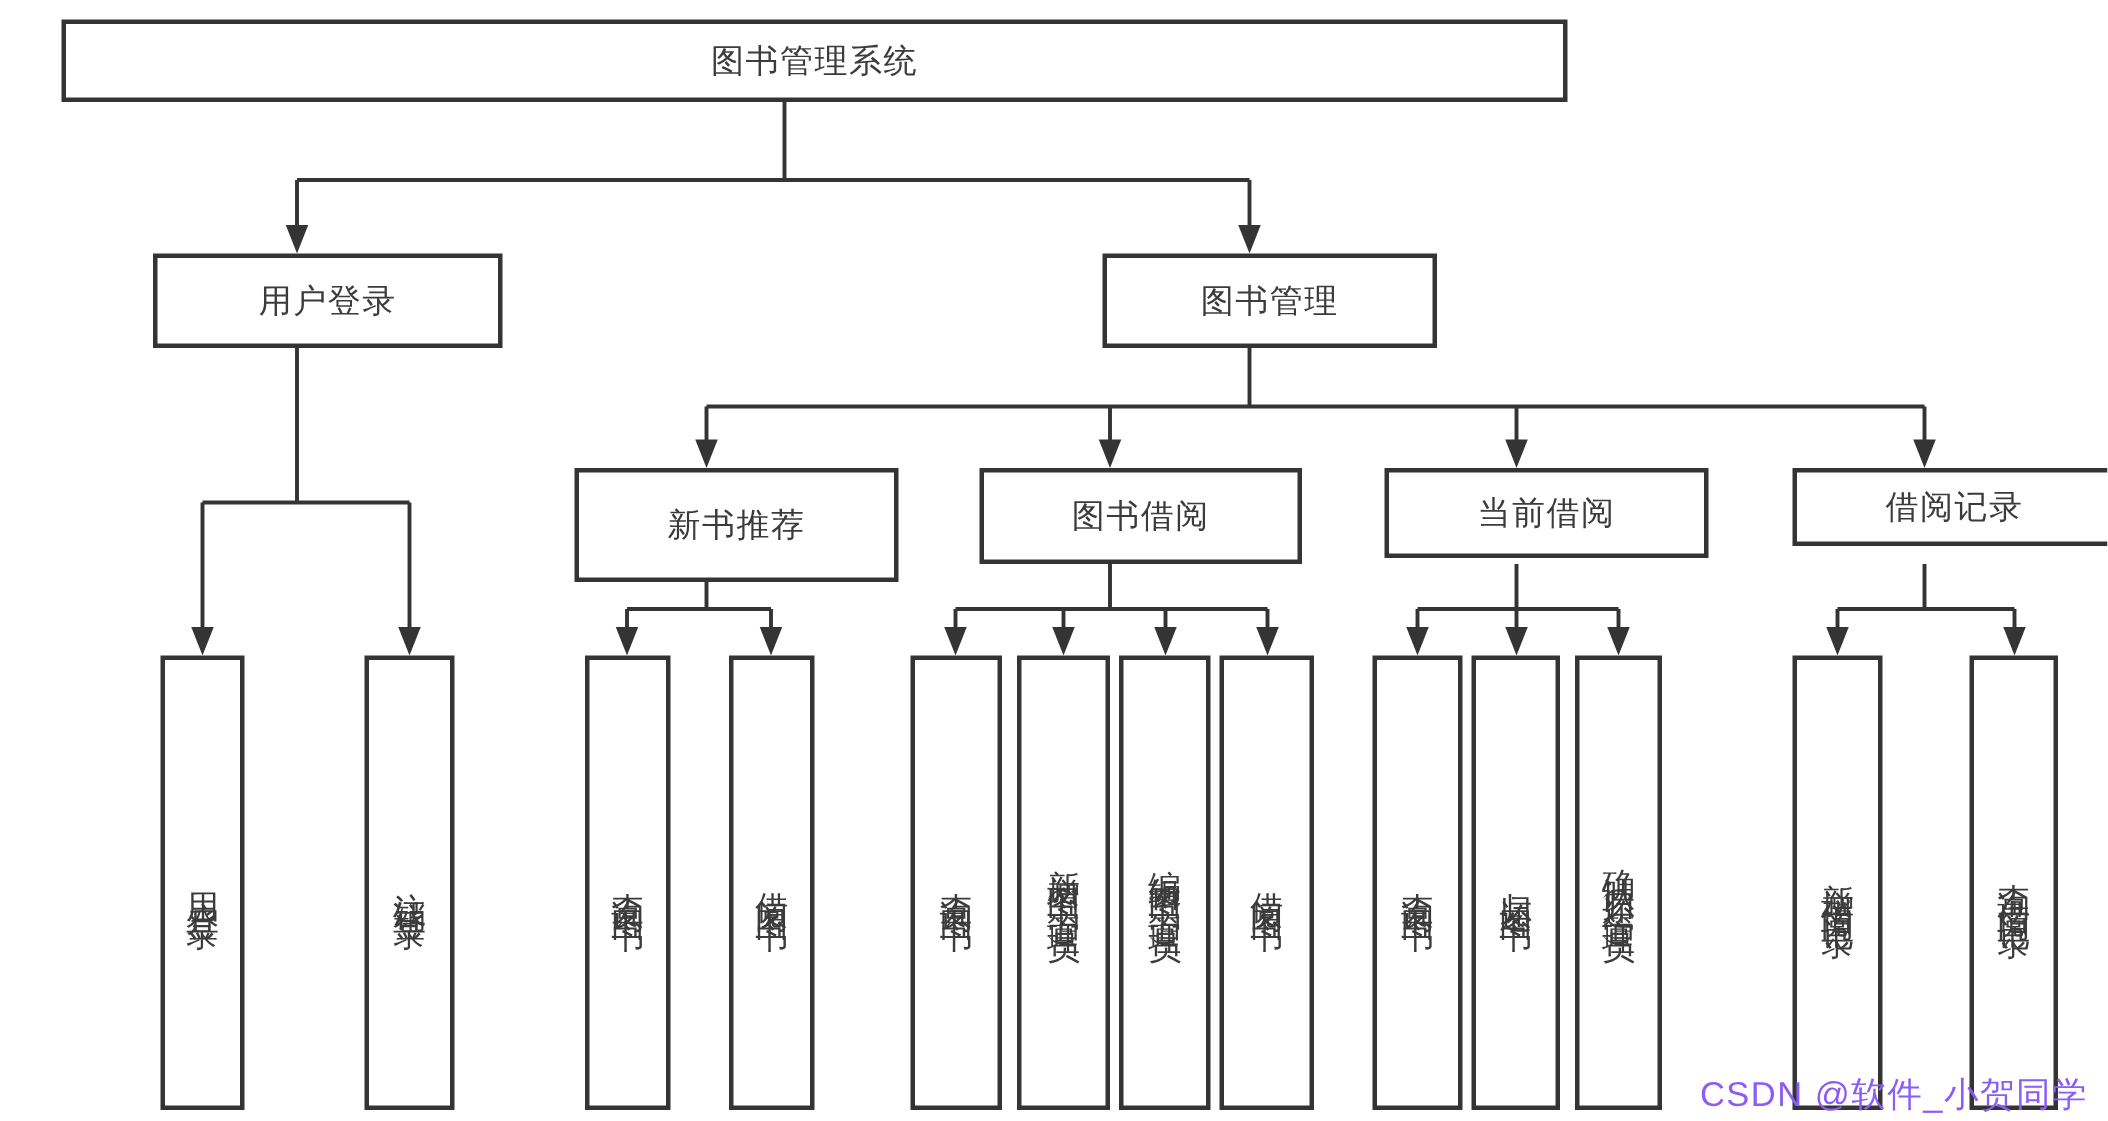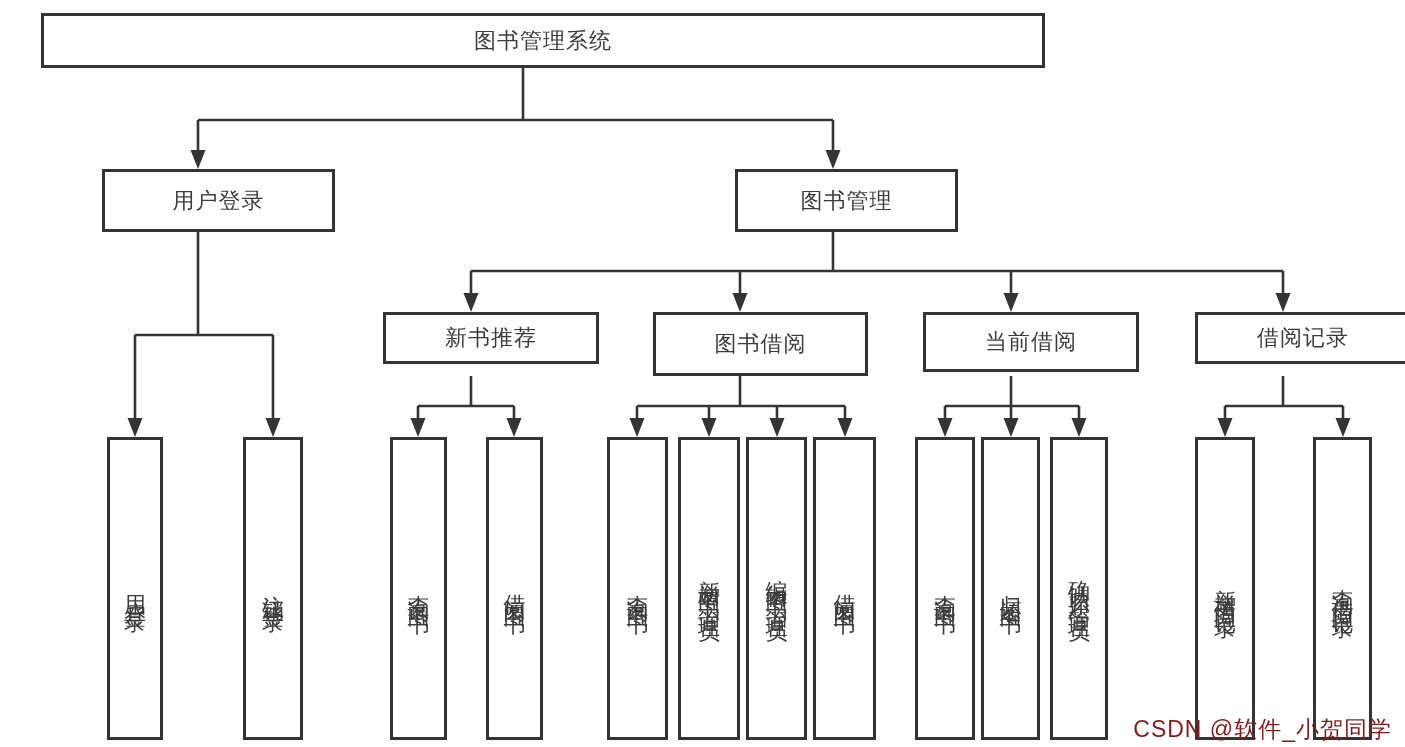--- a/index.html
+++ b/index.html
@@ -86,21 +86,21 @@
     <path d="M1283 376 V406 M1225 406 H1343 M1225 406 V420 M1343 406 V420"></path>
     <polygon points="1217.5,418 1232.5,418 1225,437"></polygon>
     <polygon points="1335.5,418 1350.5,418 1343,437"></polygon>
   </svg>
 
   <div class="box h-label" style="left:21px;top:13px;width:1004px;height:55px;">图书管理系统</div>
 
   <div class="box h-label" style="left:82px;top:169px;width:233px;height:63px;">用户登录</div>
   <div class="box h-label" style="left:715px;top:169px;width:223px;height:63px;">图书管理</div>
 
-  <div class="box h-label" style="left:363px;top:312px;width:216px;height:52px;">新书推荐</div>
+  <div class="box h-label" style="left:363px;top:312px;width:216px;height:76px;">新书推荐</div>
   <div class="box h-label" style="left:633px;top:312px;width:215px;height:64px;">图书借阅</div>
   <div class="box h-label" style="left:903px;top:312px;width:216px;height:60px;">当前借阅</div>
   <div class="box h-label" style="left:1175px;top:312px;width:216px;height:52px;">借阅记录</div>
 
   <div class="box leaf" style="left:107px;top:437px;width:56px;height:303px;">
     <span class="v-label">用户登录</span>
   </div>
   <div class="box leaf" style="left:243px;top:437px;width:60px;height:303px;">
     <span class="v-label">注销登录</span>
   </div>
@@ -135,15 +135,15 @@
     <span class="v-label">确认归还（管理员）</span>
   </div>
 
   <div class="box leaf" style="left:1195px;top:437px;width:60px;height:303px;">
     <span class="v-label">新增借阅记录</span>
   </div>
   <div class="box leaf" style="left:1313px;top:437px;width:59px;height:303px;">
     <span class="v-label">查询借阅记录</span>
   </div>
 
-  <div class="watermark" style="color: #7f1d1d;">CSDN @软件_小贺同学</div>
+  <div class="watermark" style="color: #8b5cf6;">CSDN @软件_小贺同学</div>
 
 </div>
 
 </body></html>

